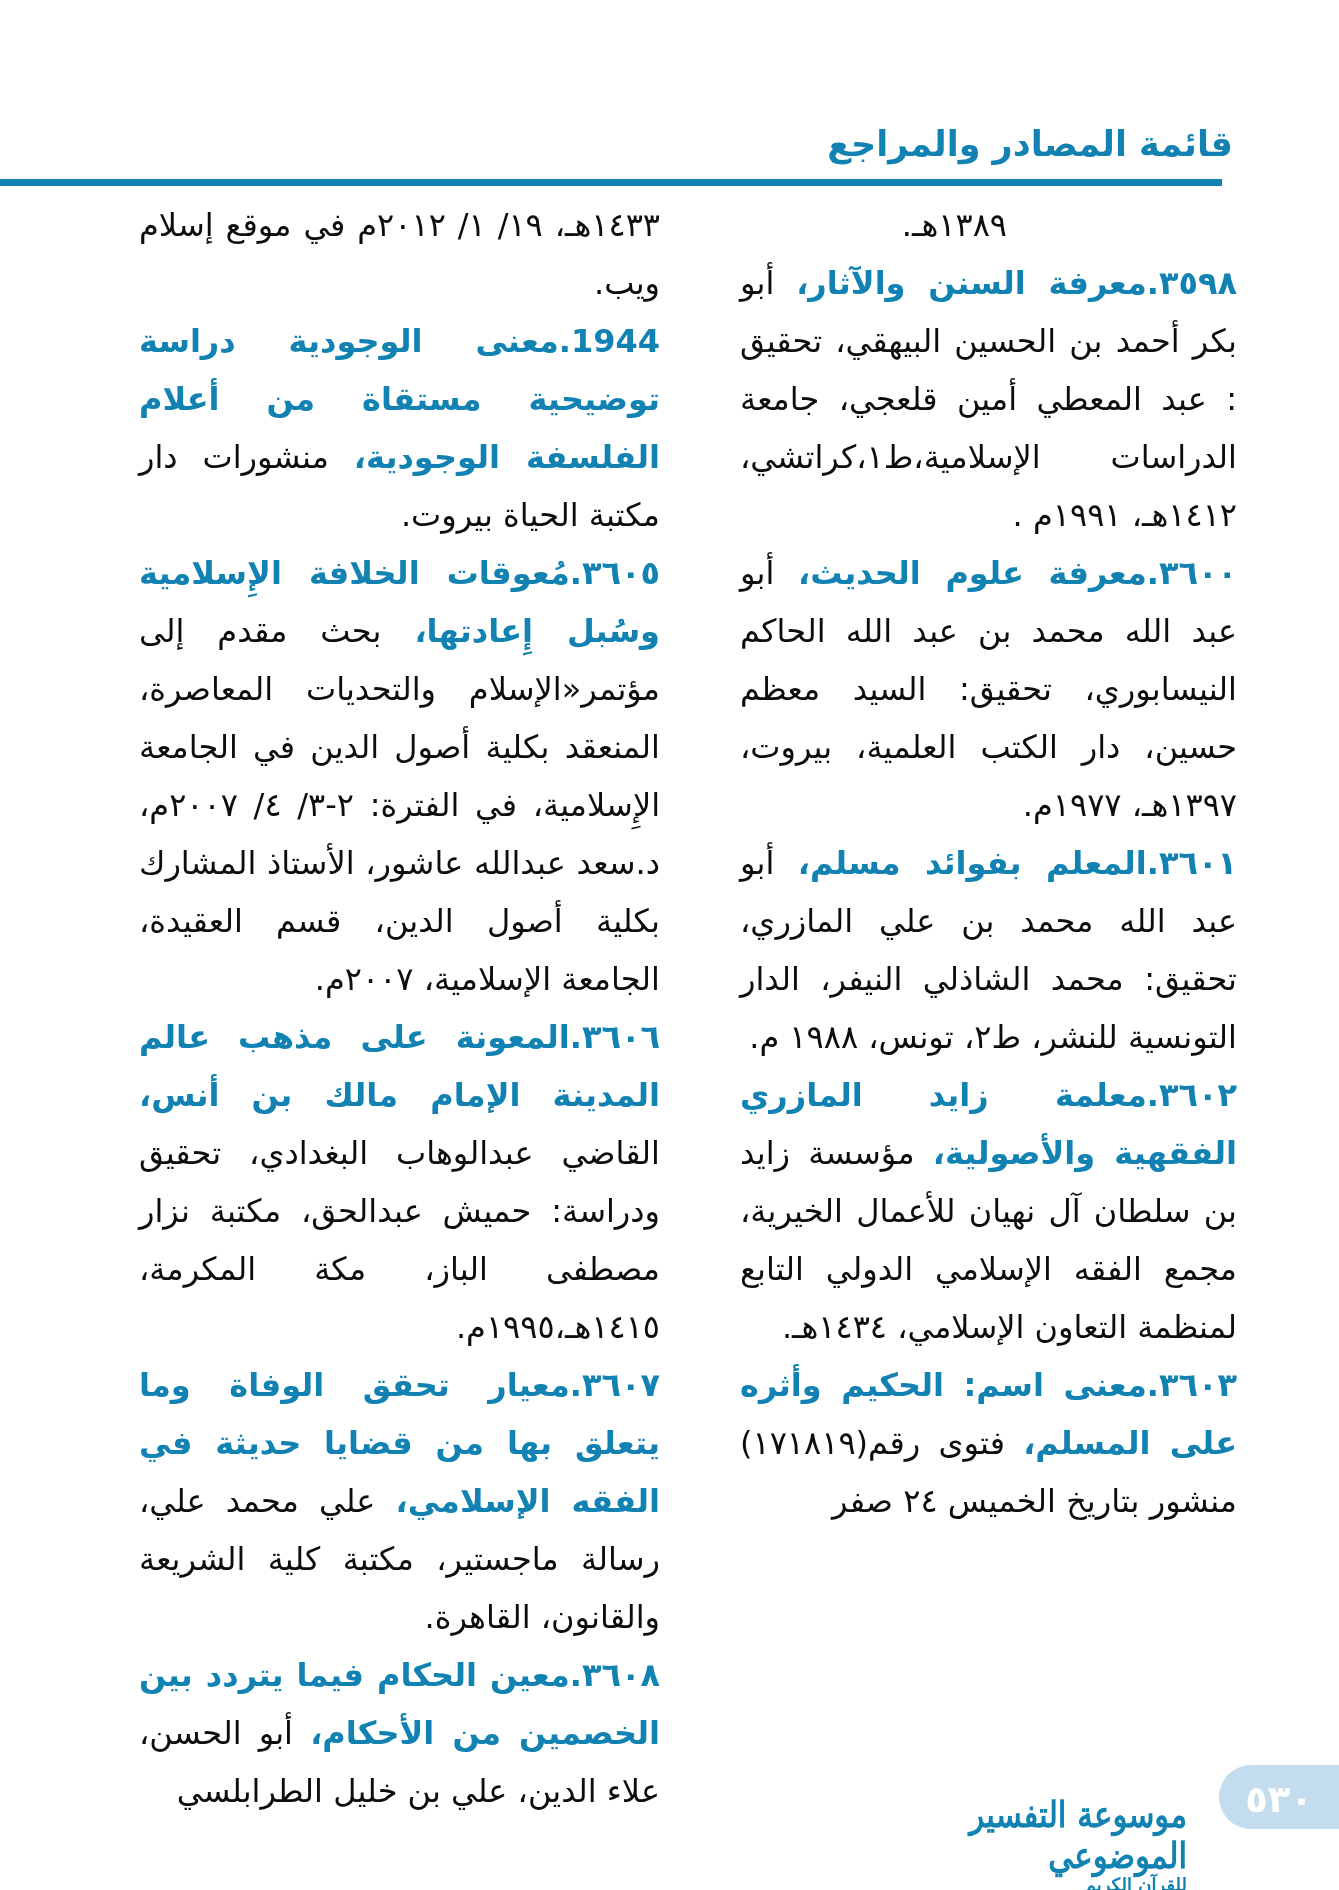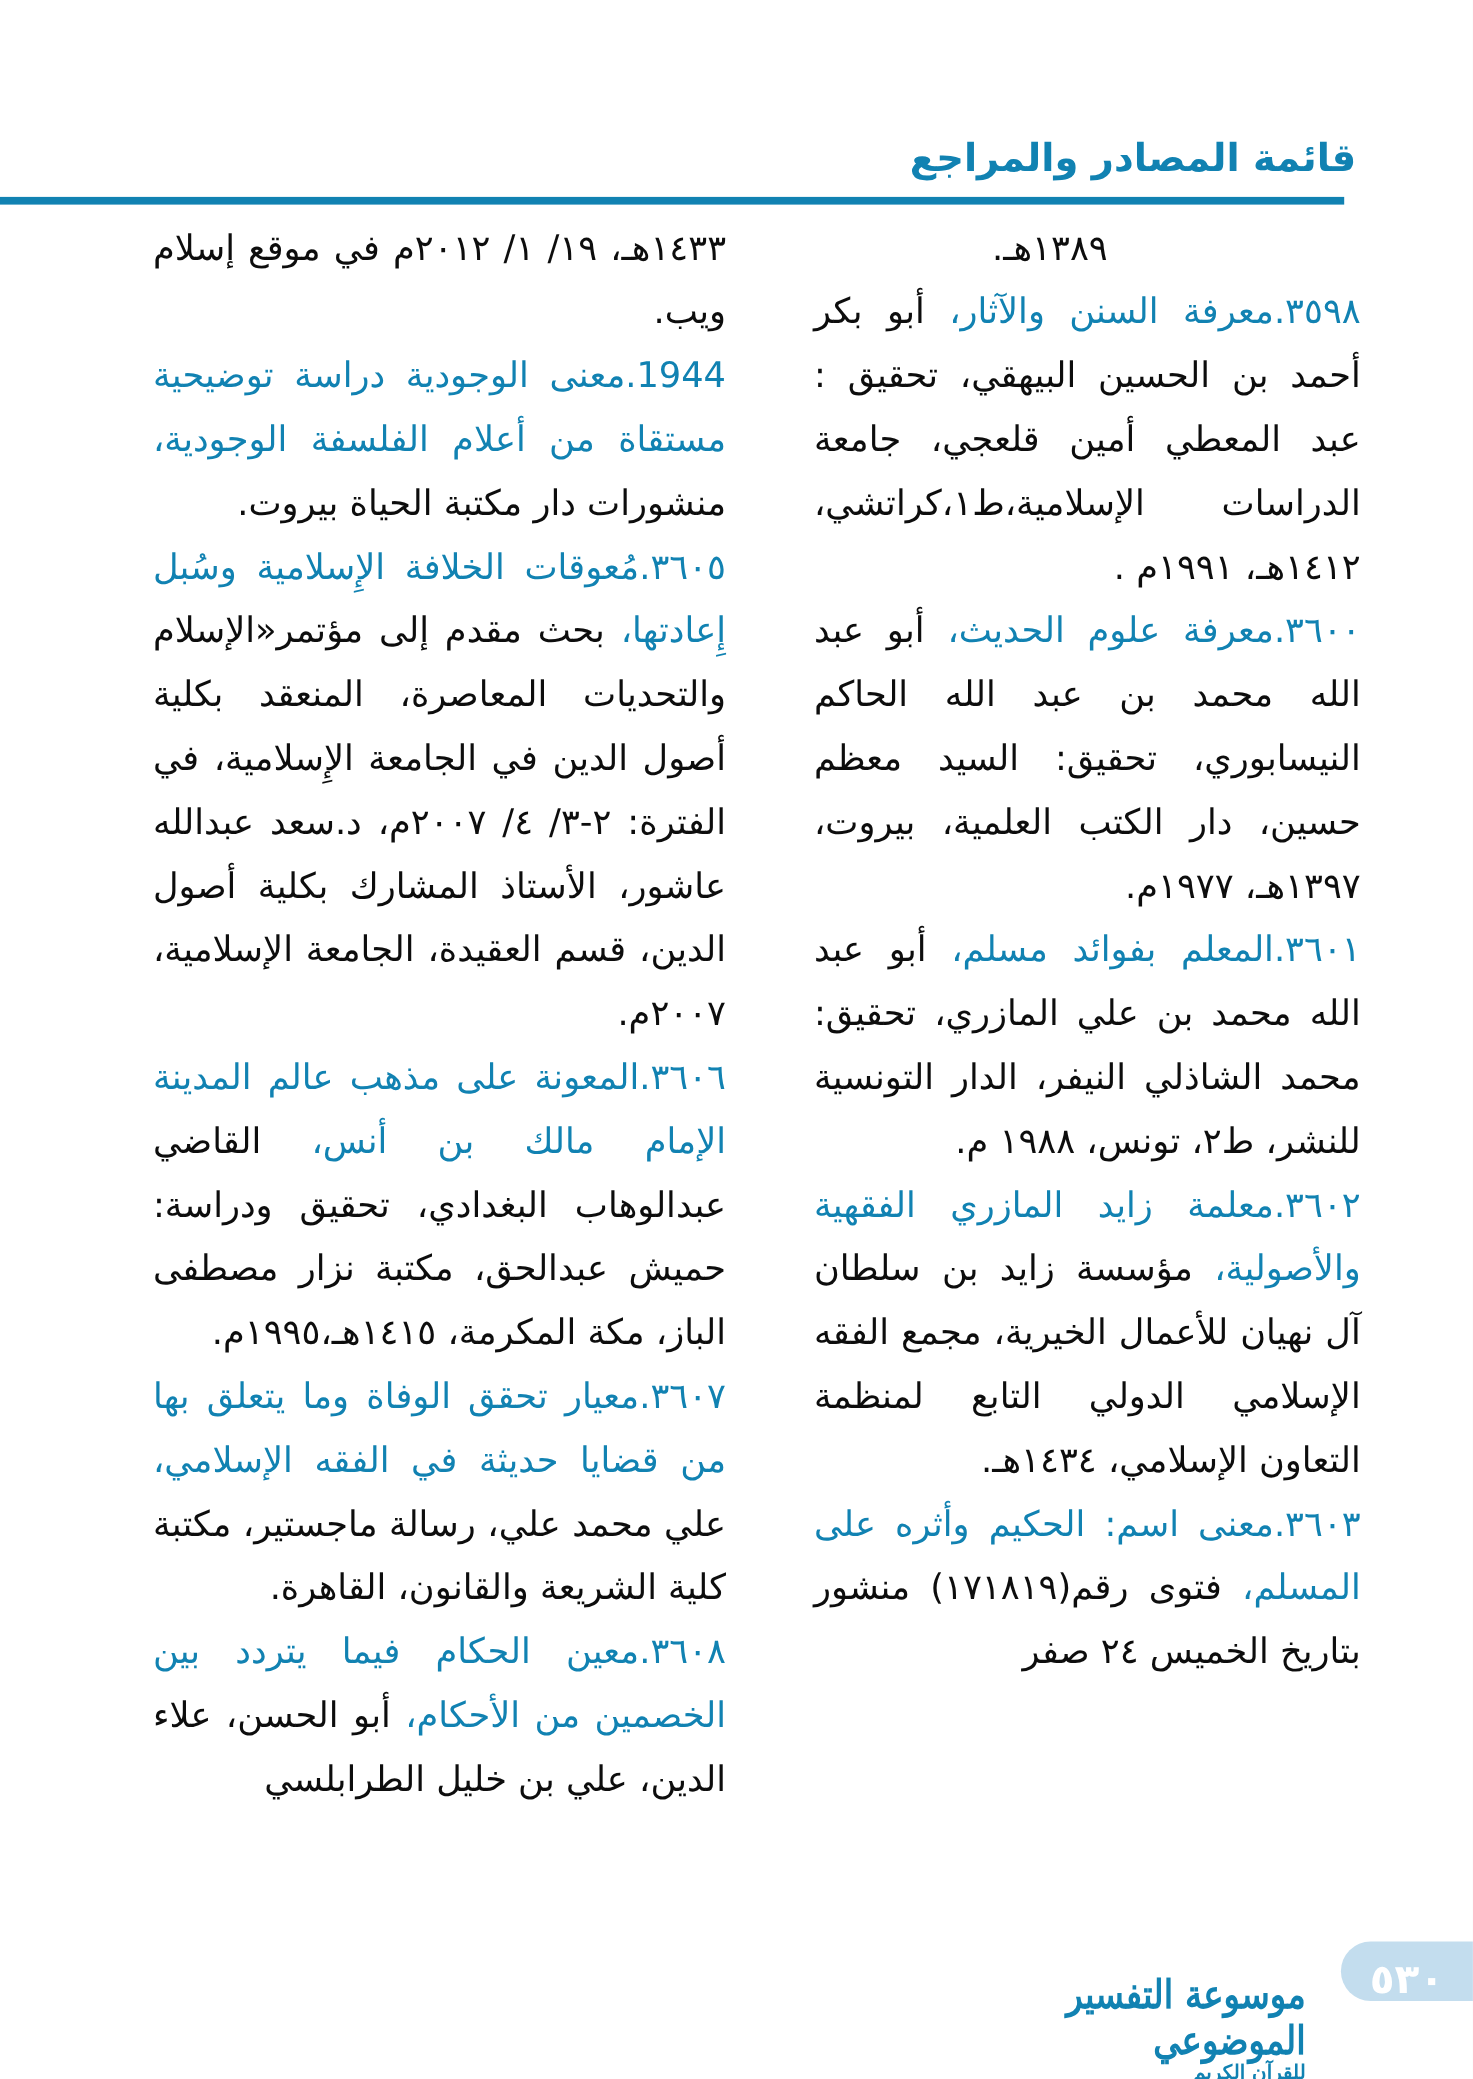--- a/index.html
+++ b/index.html
@@ -37,21 +37,21 @@
     position:absolute;
     top:196px;
     font-size:32px;
     line-height:58px;
     text-align:justify;
     text-align-last:right;
   }
   .col-right{right:102px;width:497px;}
   .col-left{right:679px;width:521px;}
   p.entry{margin:0;}
-  .num,.title{color:var(--accent);font-weight:normal;margin-top:44px;}
+  .num,.title{color:var(--accent);font-weight:bold;margin-top:44px;}
   p.cont{margin:0;}
   p.cont-first{
     text-align:right;
     padding-left:60px;
     padding-right:230px;
     white-space:nowrap;
   }
   .logo{
     position:absolute;
     top:1800px;right:152px;
@@ -65,21 +65,21 @@
     transform:scaleY(1.15);
   }
   .logo-sub{
     font-family:"DejaVu Serif","Liberation Serif",serif;
     font-size:18px;font-weight:bold;
     margin-top:4px;
   }
   .page-pill{
     position:absolute;
     top:1765px;right:0;
-    width:120px;height:54px;
+    width:120px;height:64px;
     background:var(--pill);
     border-radius:38px 0 0 38px;
     color:#ffffff;
     font-size:37px;font-weight:bold;
     text-align:center;
     line-height:70px;
   }
 </style>
 </head>
 <body>

